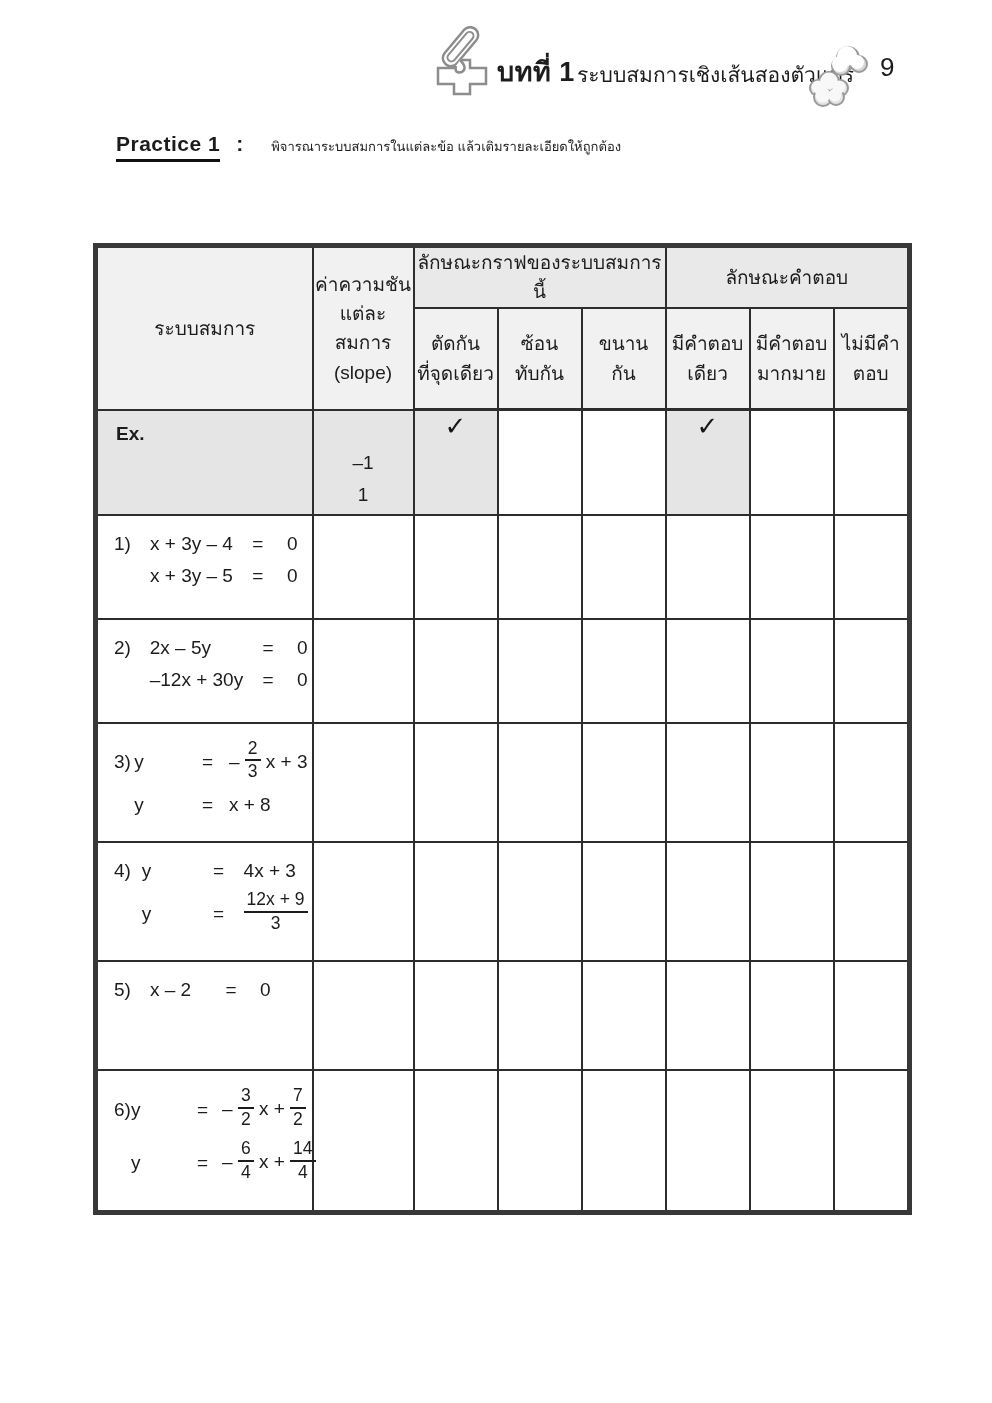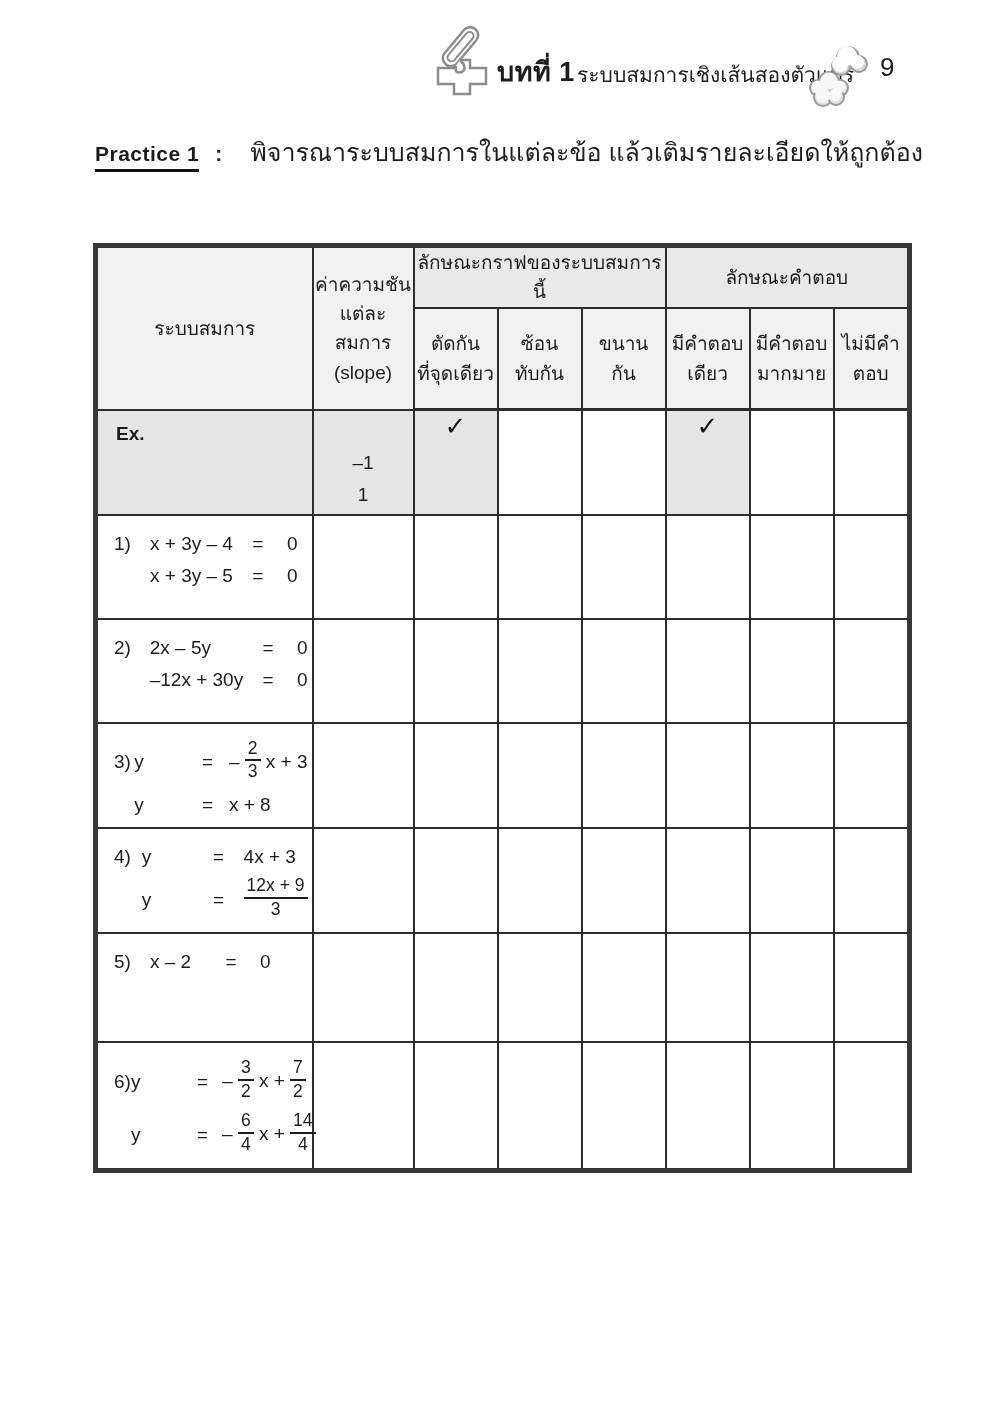--- a/index.html
+++ b/index.html
@@ -12,23 +12,23 @@
   }
   
   .chapter-icon { position:absolute; left:430px; top:26px; }
   .chapter-label { position:absolute; left:497px; top:50px; font-size:27px; font-weight:bold; letter-spacing:0.5px; }
   .chapter-title { position:absolute; left:577px; top:58px; font-size:21px; }
   .clouds-icon { position:absolute; left:806px; top:38px; }
   .page-number { position:absolute; left:880px; top:52px; font-size:26px; }
 
   
   .practice-line { position:absolute; left:95px; top:132px; white-space:nowrap; }
-  .practice-label { display:inline-block; font-weight:bold; font-size:21px; border-bottom:3px solid #111; padding-bottom:3px; letter-spacing:0.5px; }
+  .practice-label { display:inline-block; font-weight:bold; font-size:21px; border-bottom:3px solid #111; padding-bottom:3px; letter-spacing:0.5px;margin-left:21px; }
   .practice-colon { font-weight:bold; font-size:21px; margin-left:16px; }
-  .practice-instruction { font-size:25px; margin-left:28px; }
+  .practice-instruction { font-size:13px; margin-left:28px; }
 
   
   table.worksheet {
     position:absolute; left:93px; top:243px;
     border-collapse:collapse; table-layout:fixed; width:814px;
     border:5px solid #383838;
   }
   .worksheet th, .worksheet td { border:2px solid #2d2d2d; }
   .worksheet thead th {
     font-weight:normal; font-size:19px; text-align:center;
@@ -38,21 +38,21 @@
   .worksheet thead tr:last-child th { border-bottom:3px solid #2d2d2d; }
   .worksheet thead .rowspan-cell { height:140px; }
   .worksheet thead tr.sub-row th { height:102px; }
 
   .worksheet tbody td { background:#ffffff; vertical-align:top; }
   .worksheet tbody td.shaded { background:#e5e5e5; }
   .worksheet tbody tr.row-ex td { height:105px; }
   .worksheet tbody tr.row-std td { height:104px; }
   .worksheet tbody tr.row-tall td { height:109px; }
 
-  .eq-cell { padding:12px 4px 6px 16px; font-size:19px; }
+  .eq-cell { padding:12px 4px 20px 16px; font-size:19px; }
   .ex-label { font-weight:bold; font-size:19px; padding-left:2px; margin-bottom:1px; }
   .eqt { display:table; }
   .eq-line { display:table-row; }
   .eq-line > span { display:table-cell; vertical-align:middle; padding-top:5px; padding-bottom:5px; }
   .cell-num { width:36px; }
   .cell-lhs { min-width:66px; padding-right:10px; white-space:nowrap; }
   .eqt.no-num .cell-lhs { min-width:104px; }
   .cell-eq { width:30px; text-align:center; }
   .cell-rhs { padding-left:14px; white-space:nowrap; }
 

